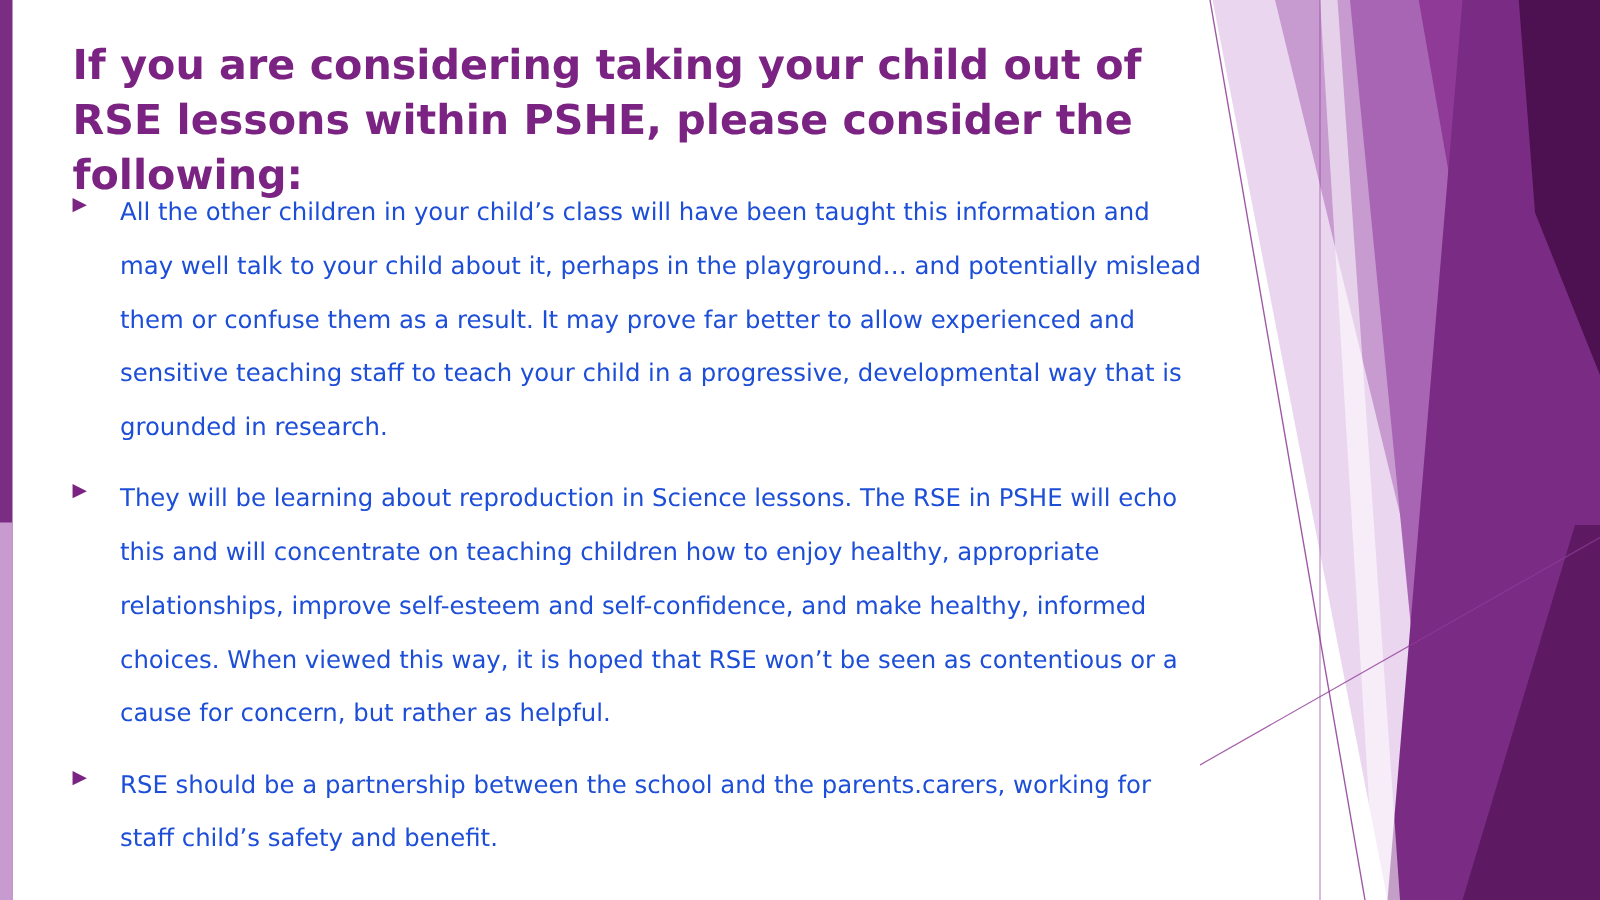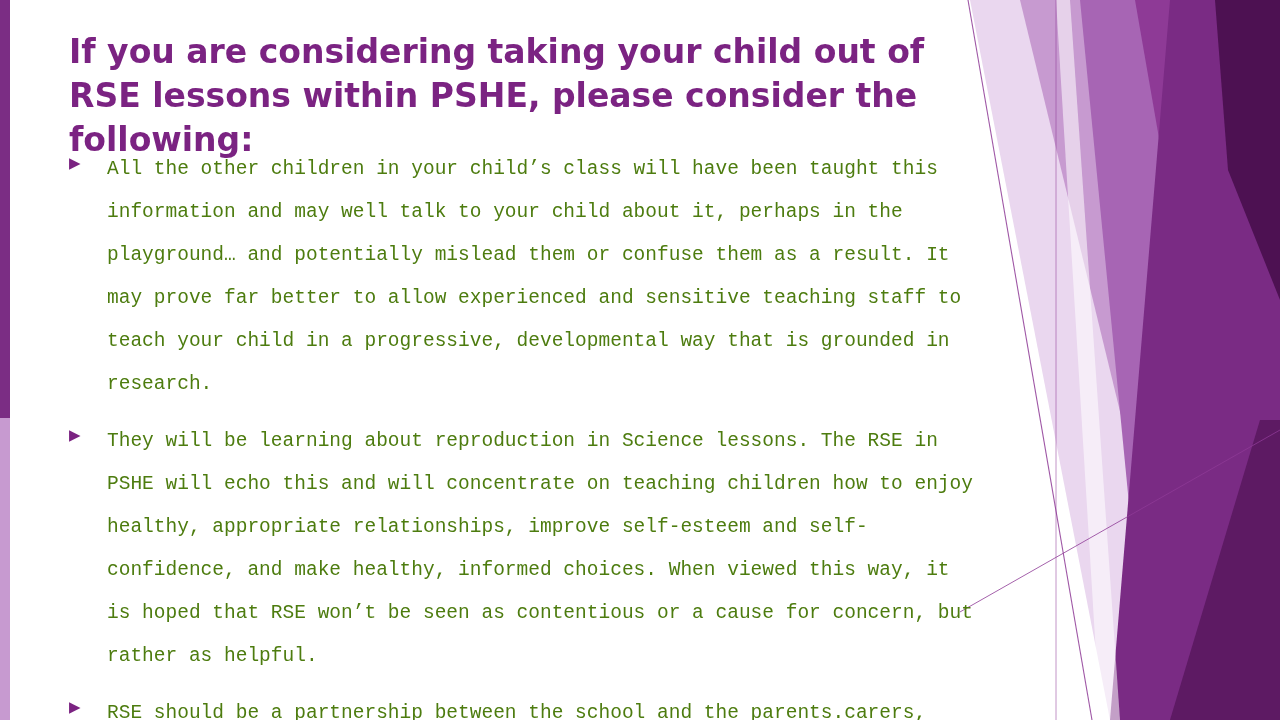--- a/index.html
+++ b/index.html
@@ -43,21 +43,21 @@
     right: 0;
     top: 0;
     width: 320px;
     height: 720px;
     overflow: hidden;
   }
   .deco svg { display: block; }
 
   .content {
     position: absolute;
-    left: 15px;
+    left: 4px;
     top: 0;
     width: 1000px;
     height: 712px;
   }
   .title {
     position: absolute;
     left: 54px;
     top: 30px;
     width: 910px;
     color: #7b2382;
@@ -81,25 +81,24 @@
     flex: 0 0 auto;
     width: 38px;
     padding-top: 8px;
     color: #7b2382;
     font-size: 15px;
     line-height: 1;
     text-align: left;
   }
   .bullet-text {
     flex: 1 1 auto;
-    color: #4d7c0f;
+    color: #1d4ed8;
     font-size: 19.5px;
     line-height: 43px;
     font-weight: normal;
-    font-family: Liberation Mono, monospace;
   }
 </style>
 </head>
 <body>
 
 <div id="slide">
 
   <div class="left-edge"></div>
   <div class="left-edge-light"></div>
 

